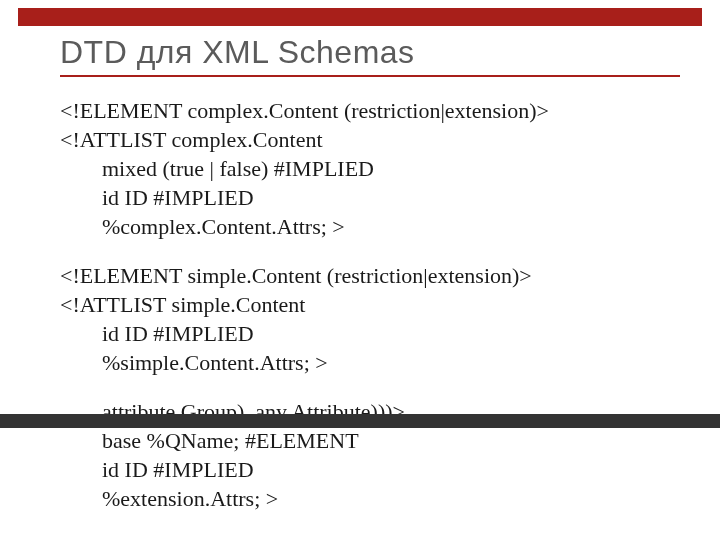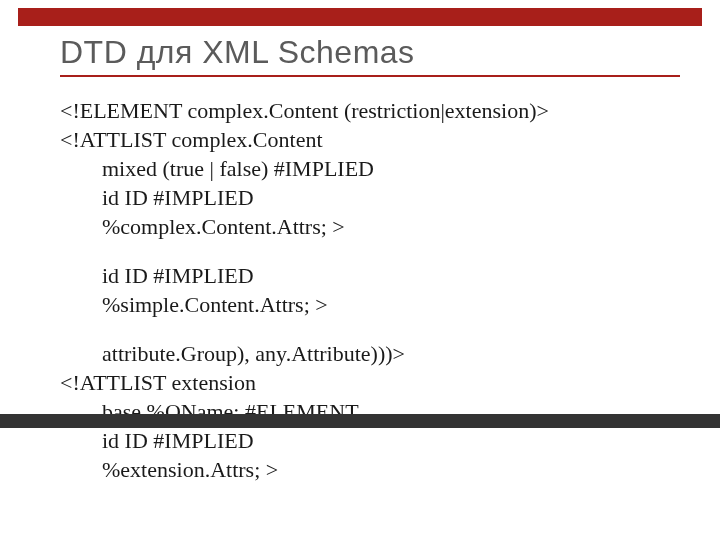--- a/index.html
+++ b/index.html
@@ -76,27 +76,28 @@
 
     <div class="block">
       <div>&lt;!ELEMENT complex.Content (restriction|extension)&gt;</div>
       <div>&lt;!ATTLIST complex.Content</div>
       <span class="indent">mixed (true | false) #IMPLIED</span>
       <span class="indent">id   ID   #IMPLIED</span>
       <span class="indent">%complex.Content.Attrs; &gt;</span>
     </div>
 
     <div class="block">
+      <div>&lt;!ELEMENT simple.Content (restriction|extension)&gt;</div>
+      <div>&lt;!ATTLIST simple.Content</div>
       <span class="indent">id   ID   #IMPLIED</span>
       <span class="indent">%simple.Content.Attrs; &gt;</span>
     </div>
 
     <div class="block">
       <span class="indent">attribute.Group), any.Attribute)))&gt;</span>
-      <div>&lt;!ATTLIST extension</div>
       <span class="indent">base  %QName; #ELEMENT</span>
       <span class="indent">id ID #IMPLIED</span>
       <span class="indent">%extension.Attrs; &gt;</span>
     </div>
 
   </div>
 
   <div class="bottom-bar"></div>
 </div>
 

